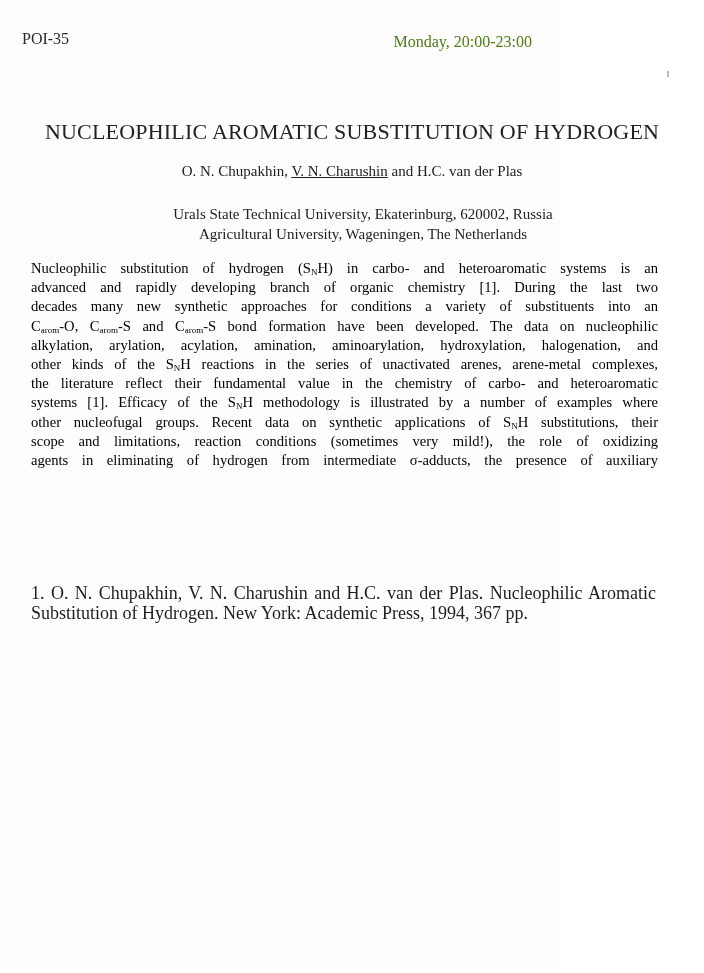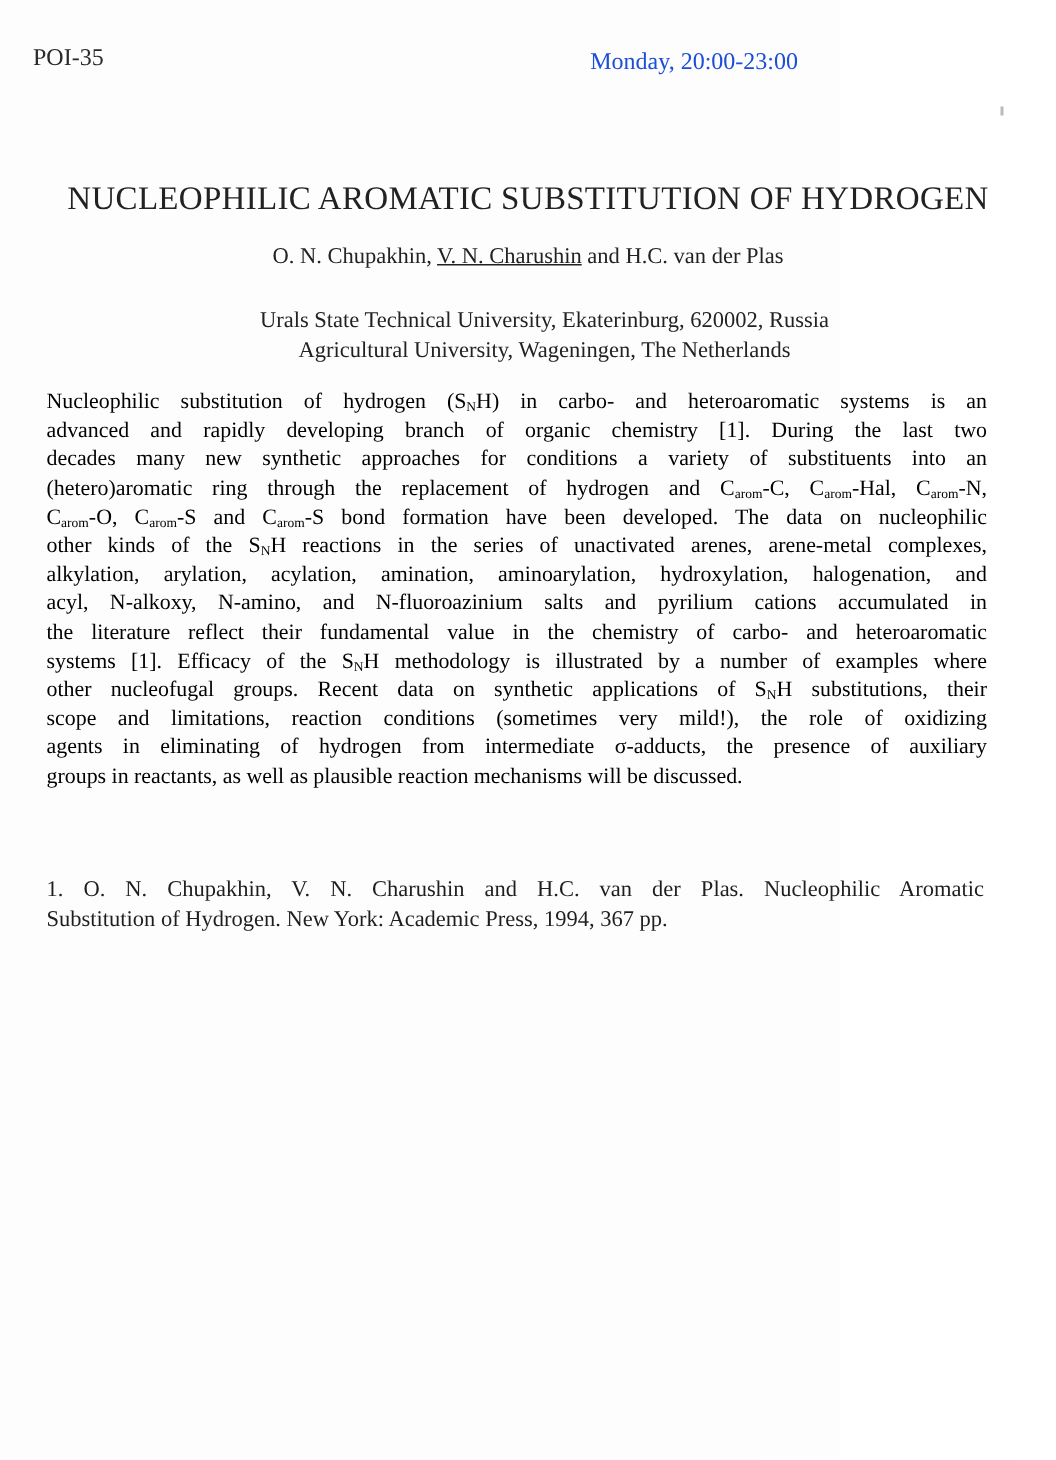--- a/index.html
+++ b/index.html
@@ -5,32 +5,32 @@
     html, body { margin: 0; padding: 0; }
     body {
       width: 704px; height: 973px; overflow: hidden;
       background: #ffffff;
       font-family: "Liberation Serif", "DejaVu Serif", serif;
       color: #1a1a1a;
       position: relative;
     }
     .page { position: relative; width: 560px; height: 973px; background: #fdfdfd; }
     .hdr-left { position: absolute; left: 22px; top: 30px; font-size: 16px; color: #2a2a2a; }
-    .hdr-right { position: absolute; right: 28px; top: 33px; font-size: 16px; color: #1d4ed8; }
+    .hdr-right { position: absolute; right: 28px; top: 33px; font-size: 16px; color: #4d7c0f; }
     .speck { position: absolute; left: 667px; top: 71px; width: 2px; height: 6px; background: #bbb; }
     .title { position: absolute; left: 0; width: 704px; top: 119px; text-align: center; font-size: 22px; letter-spacing: 0.2px; color: #222; }
     .authors { position: absolute; left: 0; width: 704px; top: 163px; text-align: center; font-size: 15px; color: #222; }
     .authors .u { text-decoration: underline; }
     .affil { position: absolute; left: 0; width: 704px; text-align: center; font-size: 15px; color: #222; }
     .affil1 { top: 206px; left: 11px; }
     .affil2 { top: 226px; left: 11px; }
     .abstract { position: absolute; left: 31px; top: 259px; width: 627px; font-size: 14.6px; line-height: 19.2px; color: #000000; }
     .line { display: block; white-space: nowrap; text-align: justify; text-align-last: justify; }
     .line.last { text-align-last: left; }
-    .ref { position: absolute; left: 31px; top: 584px; width: 625px; font-size: 15px; line-height: 19.5px; color: #1e1e1e; }
+    .ref { position: absolute; left: 31px; top: 584px; width: 625px; font-size: 18px; line-height: 19.5px; color: #1e1e1e; }
     sub { font-size: 9px; vertical-align: -2px; line-height: 0; }
   </style>
 </head>
 <body>
 
 <div class="page">
   <div class="hdr-left">POI-35</div>
   <div class="hdr-right">Monday, 20:00-23:00</div>
   <div class="speck"></div>
 
@@ -40,30 +40,27 @@
     <span>O. N. Chupakhin, </span><span class="u">V. N. Charushin</span><span> and H.C. van der Plas</span>
   </div>
 
   <div class="affil affil1">Urals State Technical University, Ekaterinburg, 620002, Russia</div>
   <div class="affil affil2">Agricultural University, Wageningen, The Netherlands</div>
 
   <div class="abstract">
     <span class="line"><span>Nucleophilic substitution of hydrogen (S</span><sub>N</sub><span>H) in carbo- and heteroaromatic systems is an</span></span>
     <span class="line">advanced and rapidly developing branch of organic chemistry [1]. During the last two</span>
     <span class="line">decades many new synthetic approaches for conditions a variety of substituents into an</span>
-    <span class="line"><span>(hetero)aromatic ring through the replacement of hydrogen and C</span><sub>arom</sub><span>-C, C</span><sub>arom</sub><span>-Hal, C</span><sub>arom</sub><span>-N,</span></span>
     <span class="line"><span>C</span><sub>arom</sub><span>-O, C</span><sub>arom</sub><span>-S and C</span><sub>arom</sub><span>-S bond formation have been developed. The data on nucleophilic</span></span>
+    <span class="line">alkylation, arylation, acylation, amination, aminoarylation, hydroxylation, halogenation, and</span>
     <span class="line"><span>other kinds of the S</span><sub>N</sub><span>H reactions in the series of unactivated arenes, arene-metal complexes,</span></span>
-    <span class="line">alkylation, arylation, acylation, amination, aminoarylation, hydroxylation, halogenation, and</span>
-    <span class="line">acyl, N-alkoxy, N-amino, and N-fluoroazinium salts and pyrilium cations accumulated in</span>
     <span class="line">the literature reflect their fundamental value in the chemistry of carbo- and heteroaromatic</span>
     <span class="line"><span>systems [1]. Efficacy of the S</span><sub>N</sub><span>H methodology is illustrated by a number of examples where</span></span>
     <span class="line"><span>other nucleofugal groups. Recent data on synthetic applications of S</span><sub>N</sub><span>H substitutions, their</span></span>
     <span class="line">scope and limitations, reaction conditions (sometimes very mild!), the role of oxidizing</span>
     <span class="line">agents in eliminating of hydrogen from intermediate σ-adducts, the presence of auxiliary</span>
-    <span class="line last">groups in reactants, as well as plausible reaction mechanisms will be discussed.</span>
   </div>
 
   <div class="ref">
     <span class="line">1. O. N. Chupakhin, V. N. Charushin and H.C. van der Plas. Nucleophilic Aromatic</span>
     <span class="line last">Substitution of Hydrogen. New York: Academic Press, 1994, 367 pp.</span>
   </div>
 </div>
 
 </body></html>

